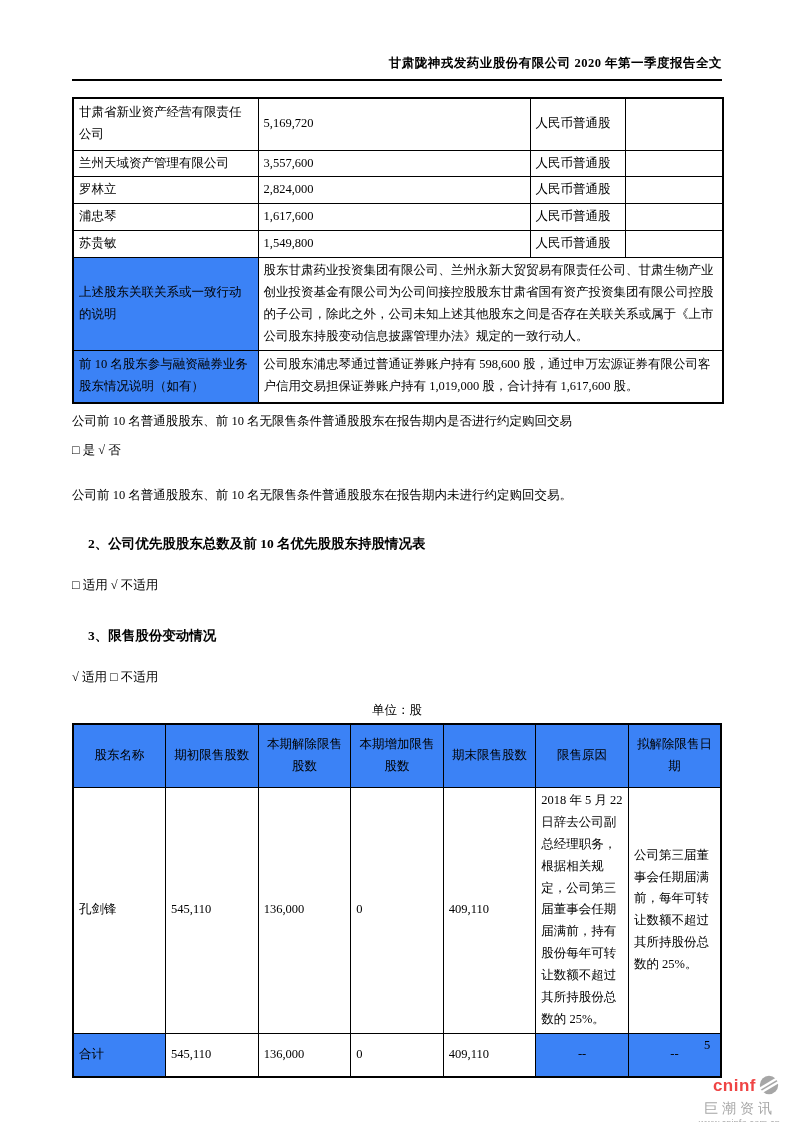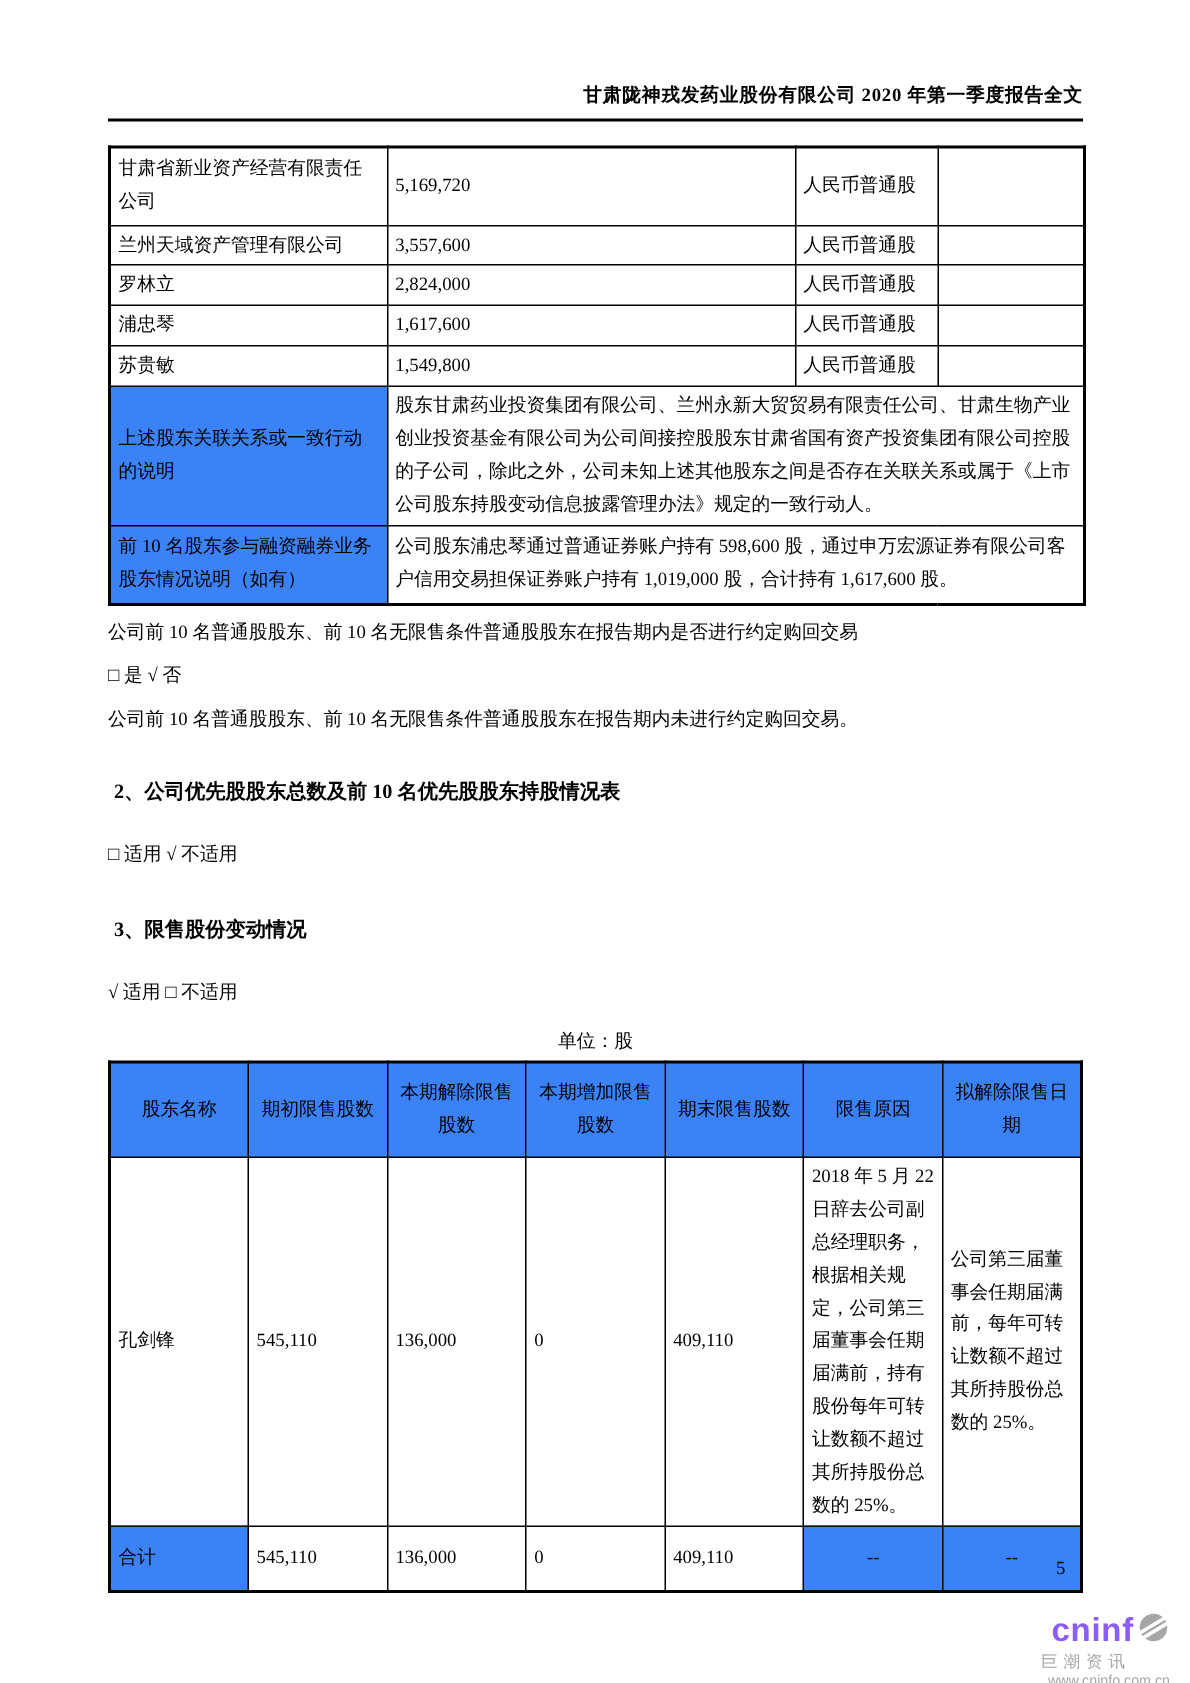--- a/index.html
+++ b/index.html
@@ -28,34 +28,34 @@
   .r-std   { height:26px; }
   .r-relation { height:90px; }
   .r-margin   { height:53px; }
   .t2-head  { height:64px; }
   .t2-data  { height:205px; }
   .t2-total { height:44px; }
 
   .para { font-size:12.5px; line-height:1.4; margin:0; }
   .p1 { margin-top:9px; }
   .pchk { margin-top:11px; }
-  .p2 { margin-top:12px; }
+  .p2 { margin-top:28px; }
 
-  .heading { font-size:13.5px; font-weight:bold; margin:4px; }
+  .heading { font-size:13.5px; font-weight:bold; margin:16px; }
   .h2x { margin-top:30px; }
   .h3x { margin-top:33px; }
   .applic { font-size:12.5px; margin:0; margin-top:24px; }
   .unit { font-size:12.5px; text-align:center; margin:4px; margin-top:16px; margin-bottom:3px; }
 
   .page-number { position:absolute; left:704px; top:1038px; font-size:12.5px; }
 
   .cninfo { position:absolute; right:13px; top:1074px; text-align:right; color:#a6a6a6; line-height:1.1; }
   .cninfo-top { display:flex; align-items:center; justify-content:flex-end; gap:2px; }
-  .cninfo-brand { font-family:"Liberation Sans","DejaVu Sans",sans-serif; font-weight:bold; font-size:22px; letter-spacing:.5px; color:#8b5cf6; }
-  .cninfo-name { font-size:11px; letter-spacing:4px; margin-top:1px; margin-right:26px; }
+  .cninfo-brand { font-family:"Liberation Sans","DejaVu Sans",sans-serif; font-weight:bold; font-size:17px; letter-spacing:.5px; color:#ef4444; }
+  .cninfo-name { font-size:14px; letter-spacing:4px; margin-top:1px; margin-right:4px; }
   .cninfo-url { font-family:"Liberation Sans","DejaVu Sans",sans-serif; font-size:9.5px; margin-top:2px; }
 </style>
 </head>
 <body>
 
 <div class="content">
 
   <div class="doc-header">甘肃陇神戎发药业股份有限公司 2020 年第一季度报告全文</div>
 
   <table class="t1">

